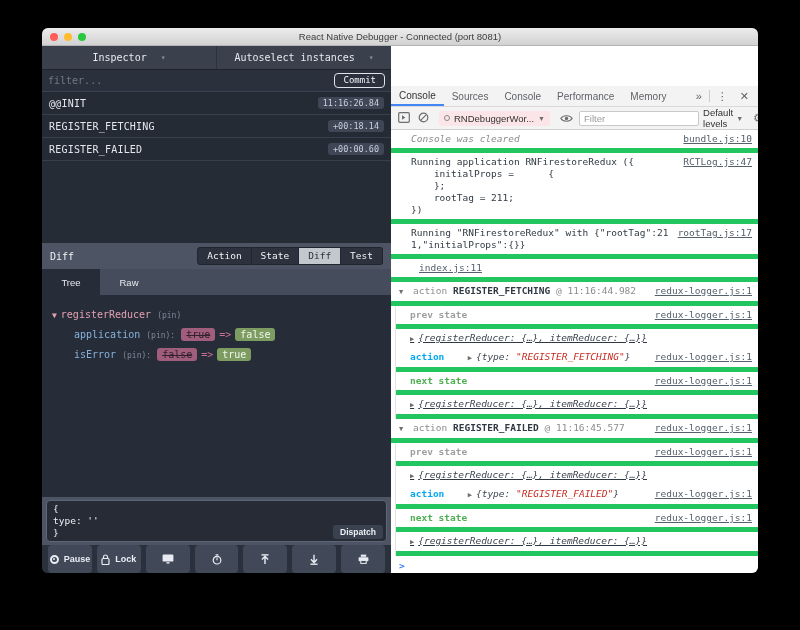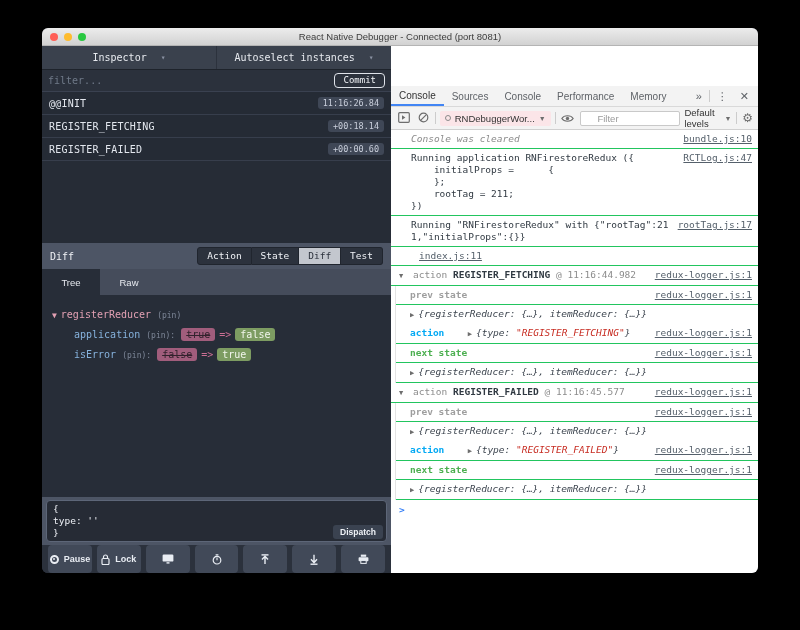--- a/index.html
+++ b/index.html
@@ -97,45 +97,45 @@
   .dtab.active { color:#333; border-bottom:2px solid #4285f4; }
   .dtabs-right { margin-left:auto; display:flex; align-items:center; gap:2px; padding-right:4px; }
   .ticon { color:#5f6368; font-size:11px; padding:0 5px; }
   .tsep { width:1px; height:12px; background:#ccc; }
   .dtoolbar { height:23px; flex:0 0 23px; background:#f3f3f3; border-bottom:1px solid #d0d0d0;
               display:flex; align-items:center; gap:4px; padding:0 5px; }
   .context { background:#fbe5e8; border-radius:2px; display:flex; align-items:center;
              gap:4px; padding:2px 5px; color:#333; font-size:9.5px; }
   .ctx-circle { width:6px; height:6px; border:1px solid #8a8a8a; border-radius:50%; }
   .ctx-caret { color:#6e6e6e; font-size:7px; }
-  .dfilter { width:100px; height:15px; border:1px solid #c9c9c9; border-radius:2px;
-             font-size:9.5px; padding:0 16px; color:#333; background:#fff; }
+  .dfilter { width:120px; height:15px; border:1px solid #c9c9c9; border-radius:2px;
+             font-size:9.5px; padding:0 4px; color:#333; background:#fff; }
   .dfilter::placeholder { color:#9a9a9a; }
   .levels { color:#333; font-size:9.5px; display:flex; align-items:center; gap:3px; }
   .gear { color:#6e6e6e; font-size:12px; margin-left:2px; font-family:"DejaVu Sans", sans-serif; }
   
   .console { flex:1; overflow:hidden; font-family:"DejaVu Sans Mono", monospace;
              font-size:9.5px; color:#303942; }
-  .crow { border-bottom:1px solid #22c55e; padding:3px 6px 3px 20px; display:flex;
+  .crow { border-bottom:5px solid #22c55e; padding:3px 6px 3px 20px; display:flex;
           align-items:flex-start; line-height:12px; }
   .ctext { flex:1; min-width:0; word-break:break-all; }
   .clink { margin-left:8px; white-space:nowrap; color:#55606b; text-decoration:underline; font-size:9.5px; }
   .muted-it { color:#8c8c8c; font-style:italic; }
   .preblock { white-space:pre-wrap; }
   .gtri { color:#6e6e6e; font-size:7px; margin-right:4px; }
   .ghdr-prefix { color:#8c8c8c; }
   .ghdr-name { font-weight:bold; color:#303942; }
   .ghdr-time { color:#8c8c8c; }
   .gchildren { margin-left:4px; border-left:1px solid #e3e3e3; }
   .gchildren .crow { padding-left:14px; }
   .lbl-prev { color:#9e9e9e; font-weight:bold; }
   .lbl-action { color:#03a9f4; font-weight:bold; display:inline-block; min-width:52px; }
   .lbl-next { color:#4caf50; font-weight:bold; }
   .objprev { font-style:italic; color:#3e4650; }
-  .objrow { padding-left:26px; }
+  .objrow { padding-left:26px;text-decoration:underline; }
   .redstr { color:#c72c22; font-style:italic; }
   .prompt-row { padding:4px 6px 4px 8px; color:#2f7bf6; font-weight:bold; }
 </style>
 </head>
 <body>
 
 <div class="window">
 
   <div class="titlebar">
     <div class="lights">

